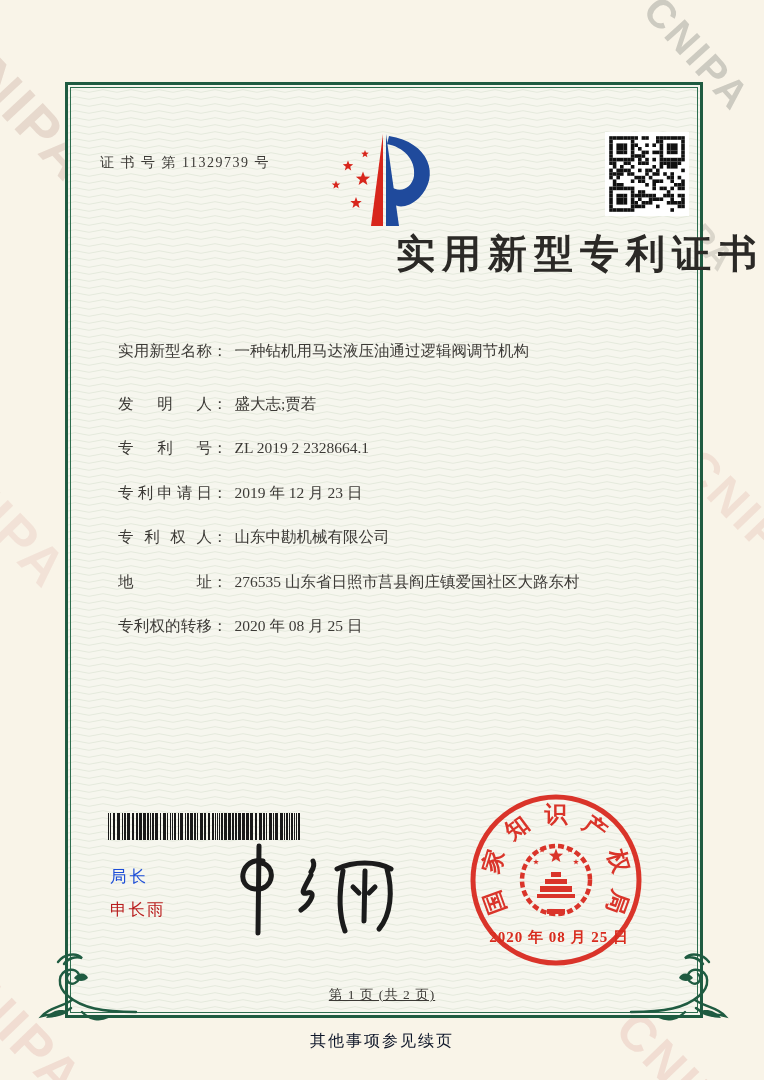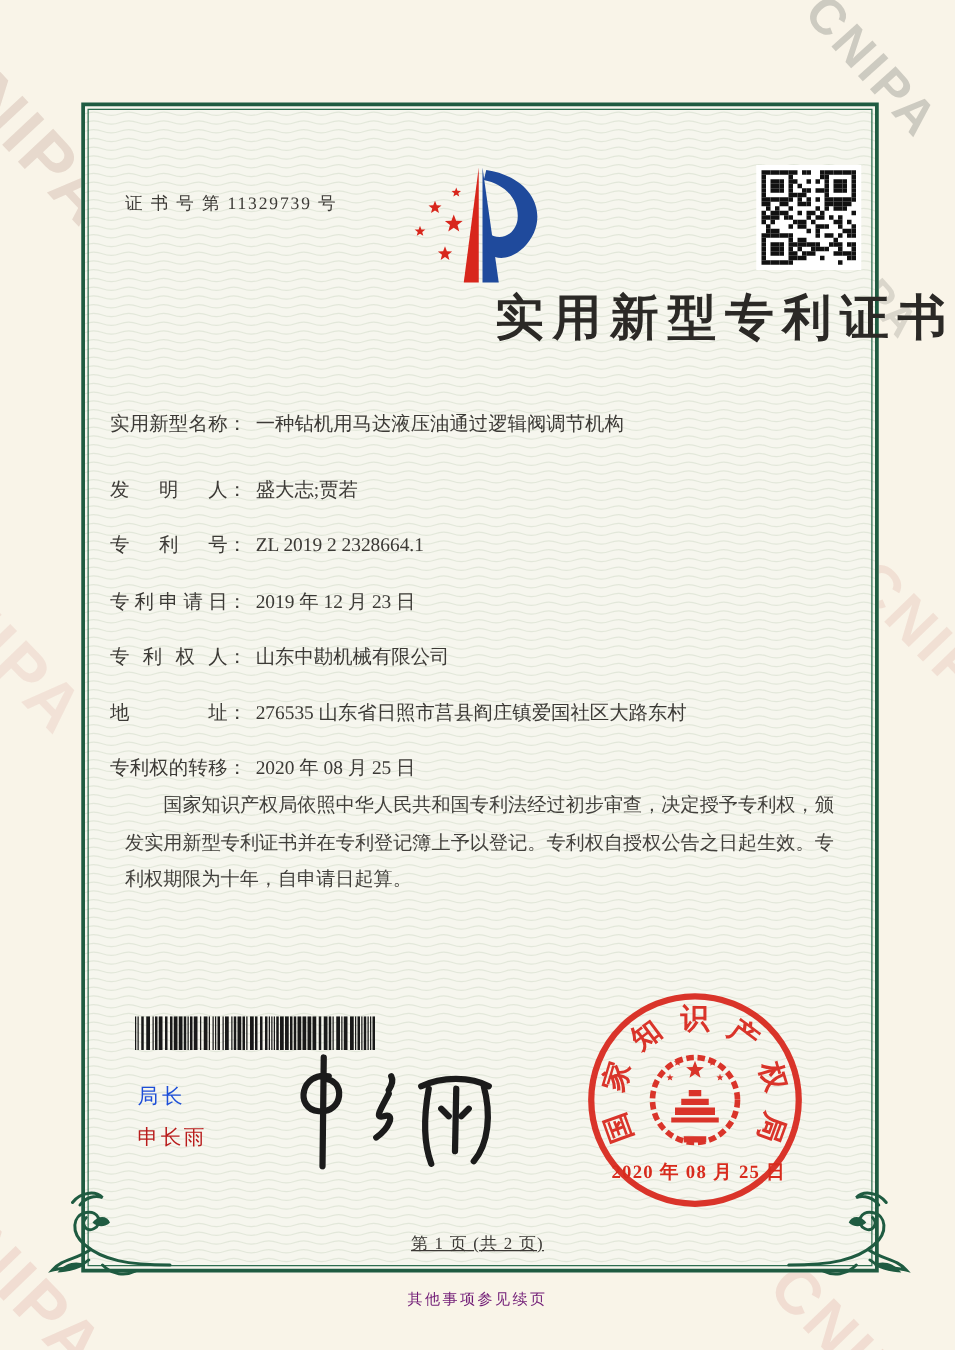--- a/index.html
+++ b/index.html
@@ -15,39 +15,39 @@
   .frame{position:absolute;left:65px;top:82px;width:632px;height:930px;
          border:3px solid #1f5b41;background:#f6f6ee;}
   .frame::after{content:"";position:absolute;inset:2px;border:1px solid #2e6e50;pointer-events:none;}
   .frame svg{position:absolute;left:0;top:0;}
   
   .certno{position:absolute;left:100px;top:131px;font-size:14px;letter-spacing:1.5px;margin-top:23px;}
   .logo{position:absolute;left:323px;top:126px;}
   .qr{position:absolute;left:605px;top:132px;width:84px;height:84px;background:#fff;}
   .title{position:absolute;left:0;right:0;top:227px;text-align:right;
          font-size:39px;font-weight:bold;letter-spacing:7px;color:#2b2926;}
-  .field{position:absolute;left:88px;width:580px;font-size:15.5px;white-space:nowrap;}
+  .field{position:absolute;left:118px;width:580px;font-size:15.5px;white-space:nowrap;margin-top:12px;}
   .f-label{display:inline-block;width:94px;text-align:justify;text-align-last:justify;}
   .f-colon{margin-right:7px;}
   .paras{position:absolute;left:100px;top:630px;width:567px;font-size:15.3px;
          line-height:29.6px;text-align:justify;color:#42403c;}
   .paras p{margin:0;text-indent:2em;}
   .barcode{position:absolute;left:108px;top:813px;}
   .signer-title{position:absolute;left:110px;top:866px;font-family:"Liberation Sans",sans-serif;
                 font-size:16.5px;letter-spacing:3px;color:#1d4ed8;}
   .signer-name{position:absolute;left:110px;top:899px;font-family:Liberation Serif, serif;
                font-size:16.5px;letter-spacing:2px;color:#b91c1c;}
   .signature{position:absolute;left:225px;top:843px;}
   .seal{position:absolute;left:468px;top:792px;opacity:.93;}
   .seal-ch{font-size:23px;font-weight:bold;fill:#d8261c;text-anchor:middle;
            dominant-baseline:middle;font-family:"Liberation Serif",serif;}
   .seal-date{position:absolute;left:476px;top:928px;width:166px;text-align:center;
              color:#d82b1d;font-size:15px;letter-spacing:1px;font-weight:bold;white-space:nowrap;}
   .pageinfo{position:absolute;left:0;right:0;top:986px;text-align:center;font-size:13.5px;letter-spacing:1px;text-decoration:underline;}
-  .cont{position:absolute;left:0;right:0;top:1031px;text-align:center;font-size:12px;letter-spacing:2px;color:#701a75;}
+  .cont{position:absolute;left:0;right:0;top:1031px;text-align:center;font-size:16px;letter-spacing:2px;color:#0f172a;}
   .corner{position:absolute;top:948px;}
   .corner.left{left:38px;}
   .corner.right{left:629px;transform:scaleX(-1);}
 </style>
 </head>
 <body>
 
 <span class="wm" style="left:-22px;top:14px;font-size:56px;transform:rotate(47deg);color:rgba(196,164,152,.34);">CNIPA</span>
 <span class="wm" style="left:180px;top:118px;font-size:40px;transform:rotate(45deg);color:rgba(221,172,162,.16);">CNIPA</span>
 <span class="wm" style="left:668px;top:-12px;font-size:40px;transform:rotate(48deg);color:rgba(145,145,138,.42);">CNIPA</span>
@@ -462,21 +462,20 @@
 </div>
 <div class="field" style="top:560px">
   <span class="f-label">地址</span><span class="f-colon">：</span><span>276535 山东省日照市莒县阎庄镇爱国社区大路东村</span>
 </div>
 
 <div class="field" style="top:604px">
   <span class="f-label">专利权的转移</span><span class="f-colon">：</span><span>2020 年 08 月 25 日</span>
 </div>
 
 <div class="paras">
-  <p>国家知识产权局依照中华人民共和国专利法经过初步审查，决定授予专利权，颁发实用新型专利证书并在专利登记簿上予以登记。专利权自授权公告之日起生效。专利权期限为十年，自申请日起算。</p>
 </div>
 
 <svg class="barcode" id="barcode" width="198" height="27">
     <rect x="0" y="0" width="1" height="27" fill="#191919"></rect>
     <rect x="2" y="0" width="1" height="27" fill="#191919"></rect>
     <rect x="5" y="0" width="2" height="27" fill="#191919"></rect>
     <rect x="9" y="0" width="3" height="27" fill="#191919"></rect>
     <rect x="14" y="0" width="1" height="27" fill="#191919"></rect>
     <rect x="16" y="0" width="2" height="27" fill="#191919"></rect>
     <rect x="19" y="0" width="3" height="27" fill="#191919"></rect>

